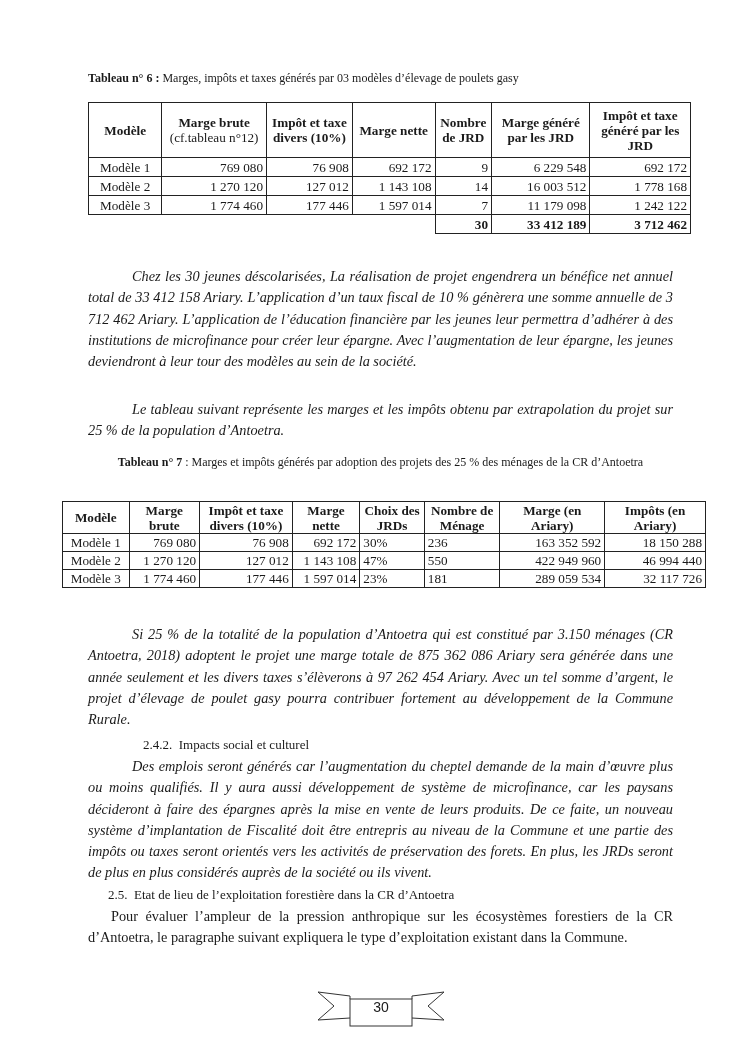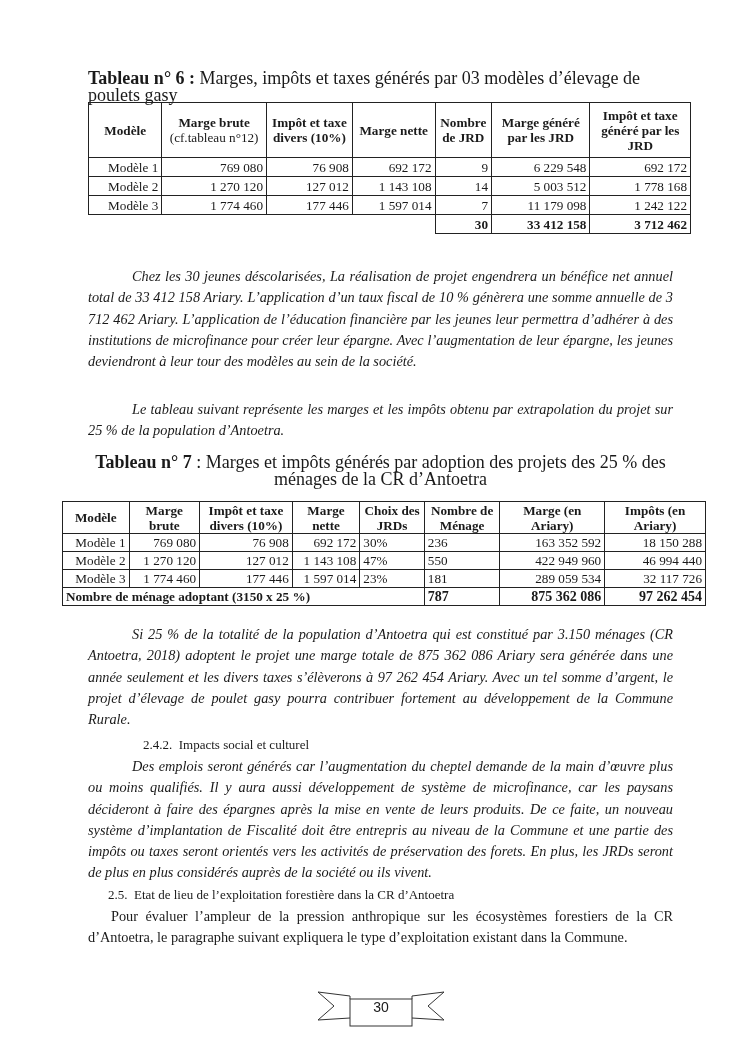--- a/index.html
+++ b/index.html
@@ -1,26 +1,26 @@
 <!DOCTYPE html>
 <html><head>
 <meta charset="utf-8">
 <style>
   html, body { margin: 0; padding: 0; background: #ffffff; }
   body { width: 745px; height: 1053px; position: relative; overflow: hidden;
          font-family: "Liberation Serif", serif; color: #1a1a1a; font-size: 14.2px; }
   .abs { position: absolute; }
-  .caption { font-size: 18px; line-height: 17px; }
+  .caption { font-size: 12px; line-height: 17px; }
   .caption b { font-weight: bold; }
   table { border-collapse: collapse; position: absolute; }
   td, th { border: 1px solid #222; padding: 0 3px; font-size: 13.2px; line-height: 15px; }
   th { font-weight: bold; text-align: center; }
   td.num { text-align: right; }
   td.ctr { }
-  td.lbl { text-align: right; }
+  td.lbl { text-align: center; }
   .bold { font-weight: bold; }
   .noborder { border: none; }
   .para { position: absolute; left: 88px; width: 585px; text-align: justify;
           line-height: 21.3px; font-size: 14.3px; }
   .indent { text-indent: 44px; font-style: italic; }
   .heading { position: absolute; font-weight: normal; font-size: 13px; }
   .pagenum { position: absolute; left: 316px; top: 988px; width: 130px; height: 40px; }
   .pagenum-text { position: absolute; left: 350px; top: 999px; width: 62px; text-align: center;
                   font-family: "Liberation Sans", sans-serif; font-size: 14px; }
 </style>
@@ -59,39 +59,39 @@
     <td class="num">9</td>
     <td class="num">6 229 548</td>
     <td class="num">692 172</td>
   </tr>
   <tr style="height:19px;">
     <td class="lbl">Modèle 2</td>
     <td class="num">1 270 120</td>
     <td class="num">127 012</td>
     <td class="num">1 143 108</td>
     <td class="num">14</td>
-    <td class="num">5 003 512</td>
+    <td class="num">16 003 512</td>
     <td class="num">1 778 168</td>
   </tr>
   <tr style="height:19px;">
     <td class="lbl">Modèle 3</td>
     <td class="num">1 774 460</td>
     <td class="num">177 446</td>
     <td class="num">1 597 014</td>
     <td class="num">7</td>
     <td class="num">11 179 098</td>
     <td class="num">1 242 122</td>
   </tr>
   <tr style="height:19px;">
     <td class="noborder" style="border-top:1px solid #222;"></td>
     <td class="noborder" style="border-top:1px solid #222;"></td>
     <td class="noborder" style="border-top:1px solid #222;"></td>
     <td class="noborder" style="border-top:1px solid #222;"></td>
     <td class="num bold">30</td>
-    <td class="num bold">33 412 158</td>
+    <td class="num bold">33 412 189</td>
     <td class="num bold">3 712 462</td>
   </tr>
 </tbody>
   </table>
 
 <div class="para indent" style="top:266px;">Chez les 30 jeunes déscolarisées, La réalisation de projet engendrera un bénéfice net annuel total de 33 412 158 Ariary. L’application d’un taux fiscal de 10 % génèrera une somme annuelle de 3 712 462 Ariary. L’application de l’éducation financière par  les jeunes leur permettra d’adhérer à des institutions de microfinance pour créer leur épargne. Avec l’augmentation de leur épargne, les jeunes deviendront à leur tour des modèles au sein de la société.</div>
 
 <div class="para indent" style="top:399px;">Le tableau suivant représente les marges et les impôts  obtenu par extrapolation du projet sur 25 % de la  population d’Antoetra.</div>
 
 <div class="abs caption" style="left:88px; top:454px; width:585px;text-align:center;">
@@ -143,26 +143,20 @@
   <tr style="height:18px;">
     <td class="lbl">Modèle 3</td>
     <td class="num">1 774 460</td>
     <td class="num">177 446</td>
     <td class="num">1 597 014</td>
     <td class="ctr">23%</td>
     <td class="ctr">181</td>
     <td class="num">289 059 534</td>
     <td class="num">32 117 726</td>
   </tr>
-  <tr style="height:18px;">
-    <td colspan="5" class="ctr bold">Nombre de ménage adoptant (3150 x 25 %)</td>
-    <td class="ctr bold" style="font-size:14px;">787</td>
-    <td class="num bold" style="font-size:14px;">875 362 086</td>
-    <td class="num bold" style="font-size:14px;">97 262 454</td>
-  </tr>
 </tbody>
   </table>
 
 <div class="para indent" style="top:624px;">Si 25 % de la totalité de la population d’Antoetra qui est constitué par 3.150 ménages (CR Antoetra, 2018) adoptent le projet une marge totale de 875 362 086 Ariary sera générée dans une année seulement et les divers taxes s’élèverons à 97 262 454   Ariary. Avec un tel somme d’argent, le projet d’élevage de poulet gasy pourra contribuer fortement au développement de la Commune Rurale.</div>
 
 <div class="heading" style="left:143px; top:737px;">
   <span>2.4.2.</span>&nbsp;&nbsp;<span>Impacts social et culturel</span>
 </div>
 <div class="para indent" style="top:756px;">Des emplois seront générés car l’augmentation du cheptel demande de la main d’œuvre plus ou moins qualifiés. Il y aura aussi développement de système de microfinance, car les paysans décideront à faire des épargnes après la mise en vente de leurs produits. De ce faite, un nouveau système d’implantation de Fiscalité doit être entrepris au niveau de la Commune et une partie des impôts ou taxes seront orientés vers les activités de préservation des forets. En plus, les JRDs seront de plus en plus considérés auprès de la société ou ils vivent.</div>
 

